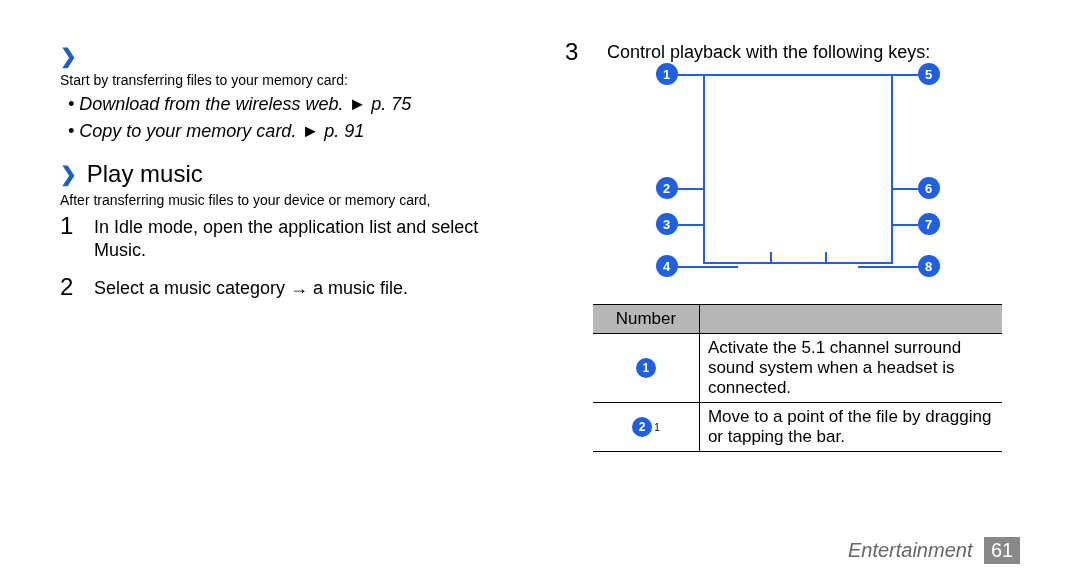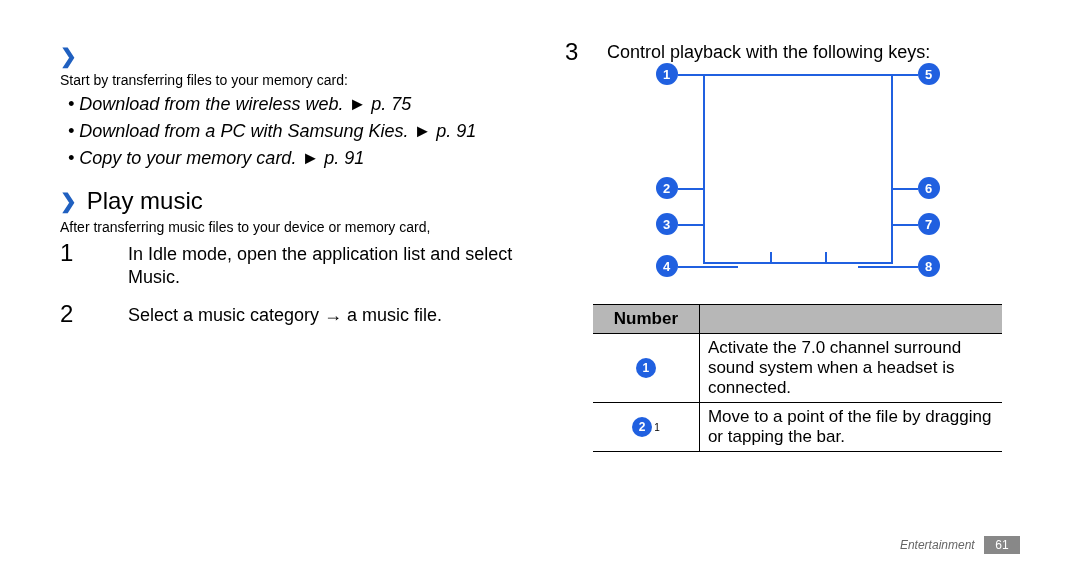--- a/index.html
+++ b/index.html
@@ -66,21 +66,21 @@
     font-size: 18px;
   }
   .stepnum {
     font-size: 24px;
     font-weight: 300;
     width: 24px;
     margin-right: 10px;
     line-height: 1;
     flex-shrink: 0;
   }
-  .steptext { line-height: 1.25; margin-top: 2px; margin-left: 34px; }
+  .steptext { line-height: 1.25; margin-top: 2px; }
 
   
   .right-top {
     display:flex;
     align-items:flex-start;
   }
   .right-step-text {
     font-size: 18px;
     margin-left:8px;
     margin-top: 2px;
@@ -153,21 +153,20 @@
     width: 88%;
     margin: 0 auto;
     border-bottom: 1px solid #000;
     font-size: 17px;
   }
   .thead {
     display:flex;
     background: #b7b7b7;
     border-top: 1px solid #000;
     border-bottom: 1px solid #000;
-    font-weight: bold;
   }
   .thead .cell, .trow .cell {
     padding: 4px 8px;
   }
   .cnum {
     width: 90px;
     border-right: 1px solid #000;
     display:flex;
     align-items:center;
     justify-content:center;
@@ -182,23 +181,23 @@
   .tcirc {
     width: 20px; height:20px; border-radius:50%;
     background:#2060e0; color:#fff; font-size:12px; font-weight:700;
     display:inline-flex; align-items:center; justify-content:center;
   }
   .tcirc-wrap { display:flex; align-items:center; gap:2px; }
   .super { font-size: 10px; vertical-align: super; }
 
   .footer {
     position: absolute;
-    bottom: 32px;
+    bottom: 22px;
     right: 60px;
-    font-size: 12px;
+    font-size: 20px;
   }
   .footer-label {
     font-style: italic;
     color: #666;
     margin-right: 6px;
   }
   .footer-page {
     display:inline-block;
     min-width: 24px;
     background: #888;
@@ -220,25 +219,20 @@
     </div>
     <div class="intro">Start by transferring files to your memory card:</div>
 
     <ul class="bul">
       <li>
         <span>Download from the wireless web.</span>
         <span class="arrow"> ► </span>
         <span>p. 75</span>
       </li>
       <li>
-        <span>Download from a PC with Samsung Kies.</span>
-        <span class="arrow"> ► </span>
-        <span>p. 91</span>
-      </li>
-      <li>
         <span>Copy to your memory card.</span>
         <span class="arrow"> ► </span>
         <span>p. 91</span>
       </li>
     </ul>
 
     <div class="hdr">
       <span class="chev">❯</span>
       <span>Play music</span>
     </div>
@@ -297,21 +291,21 @@
     <div class="table">
       <div class="thead">
         <div class="cell cnum">Number</div>
       </div>
       <div class="trow">
         <div class="cell cnum">
           <span class="tcirc-wrap">
             <span class="tcirc">1</span>
           </span>
         </div>
-        <div class="cell cfun">Activate the 7.0 channel surround sound system when a headset is connected.</div>
+        <div class="cell cfun">Activate the 5.1 channel surround sound system when a headset is connected.</div>
       </div>
       <div class="trow">
         <div class="cell cnum">
           <span class="tcirc-wrap">
             <span class="tcirc">2</span>
             <span class="super">1</span>
           </span>
         </div>
         <div class="cell cfun">Move to a point of the file by dragging or tapping the bar.</div>
       </div>

